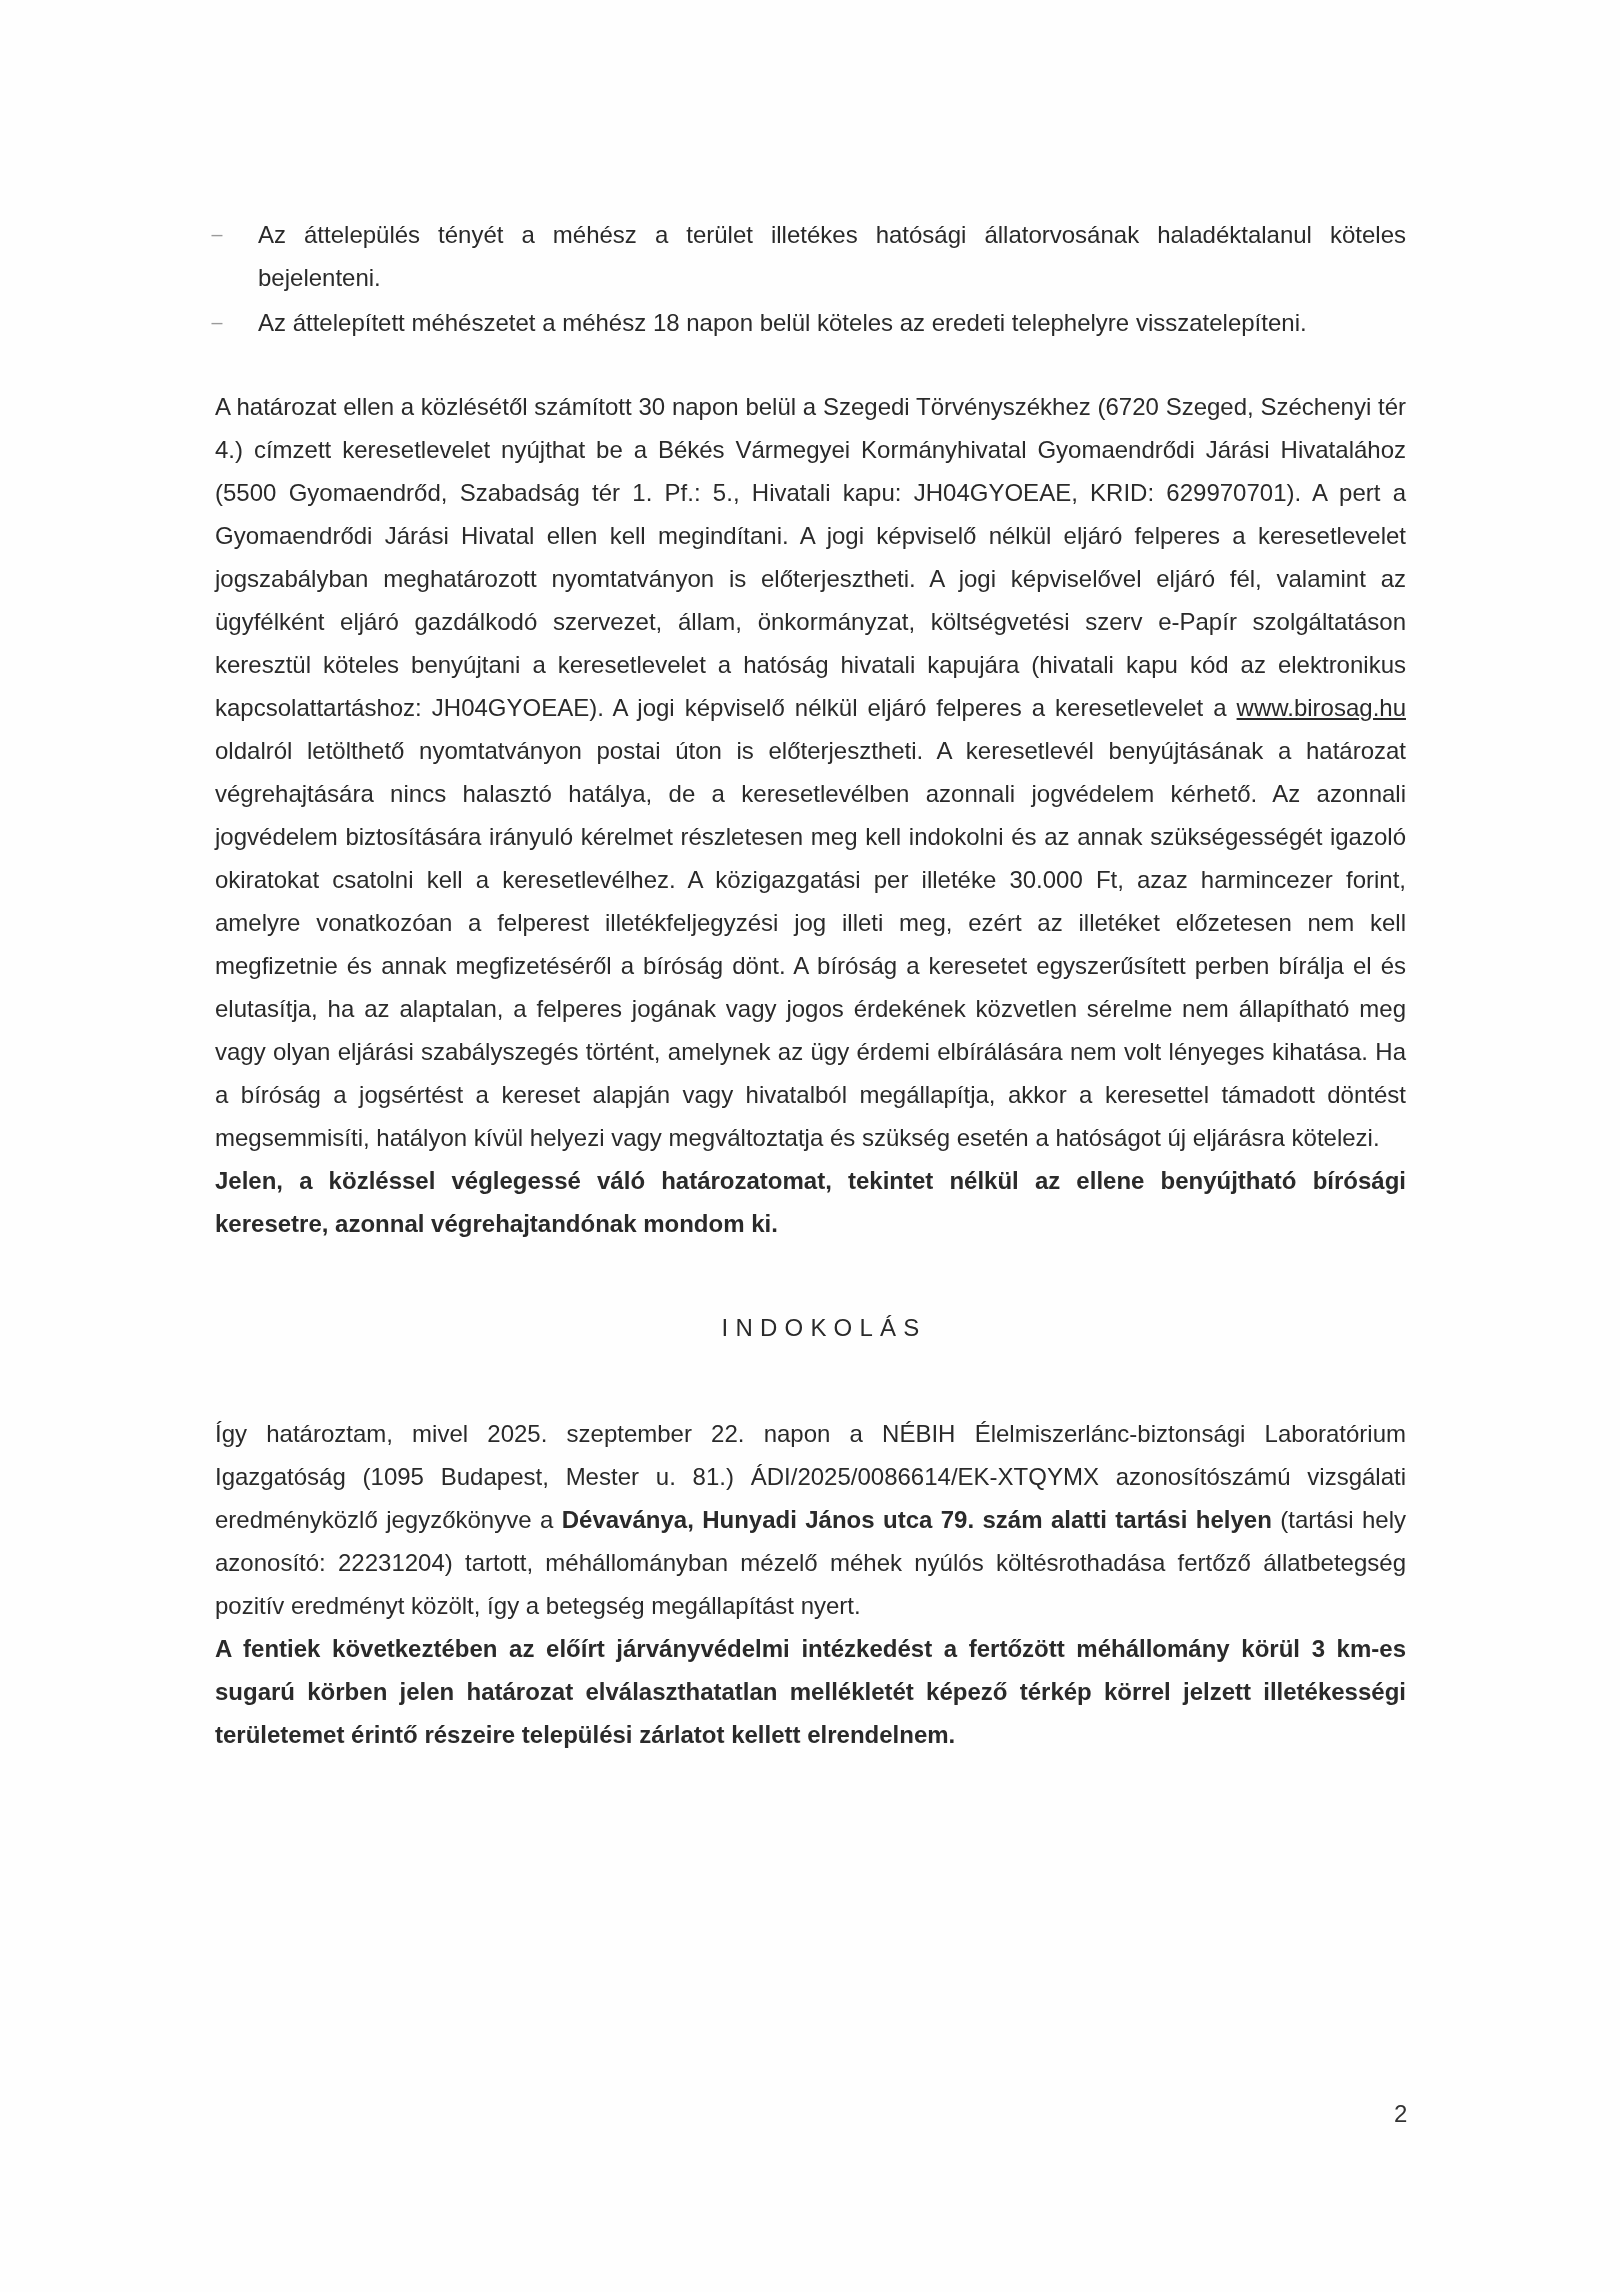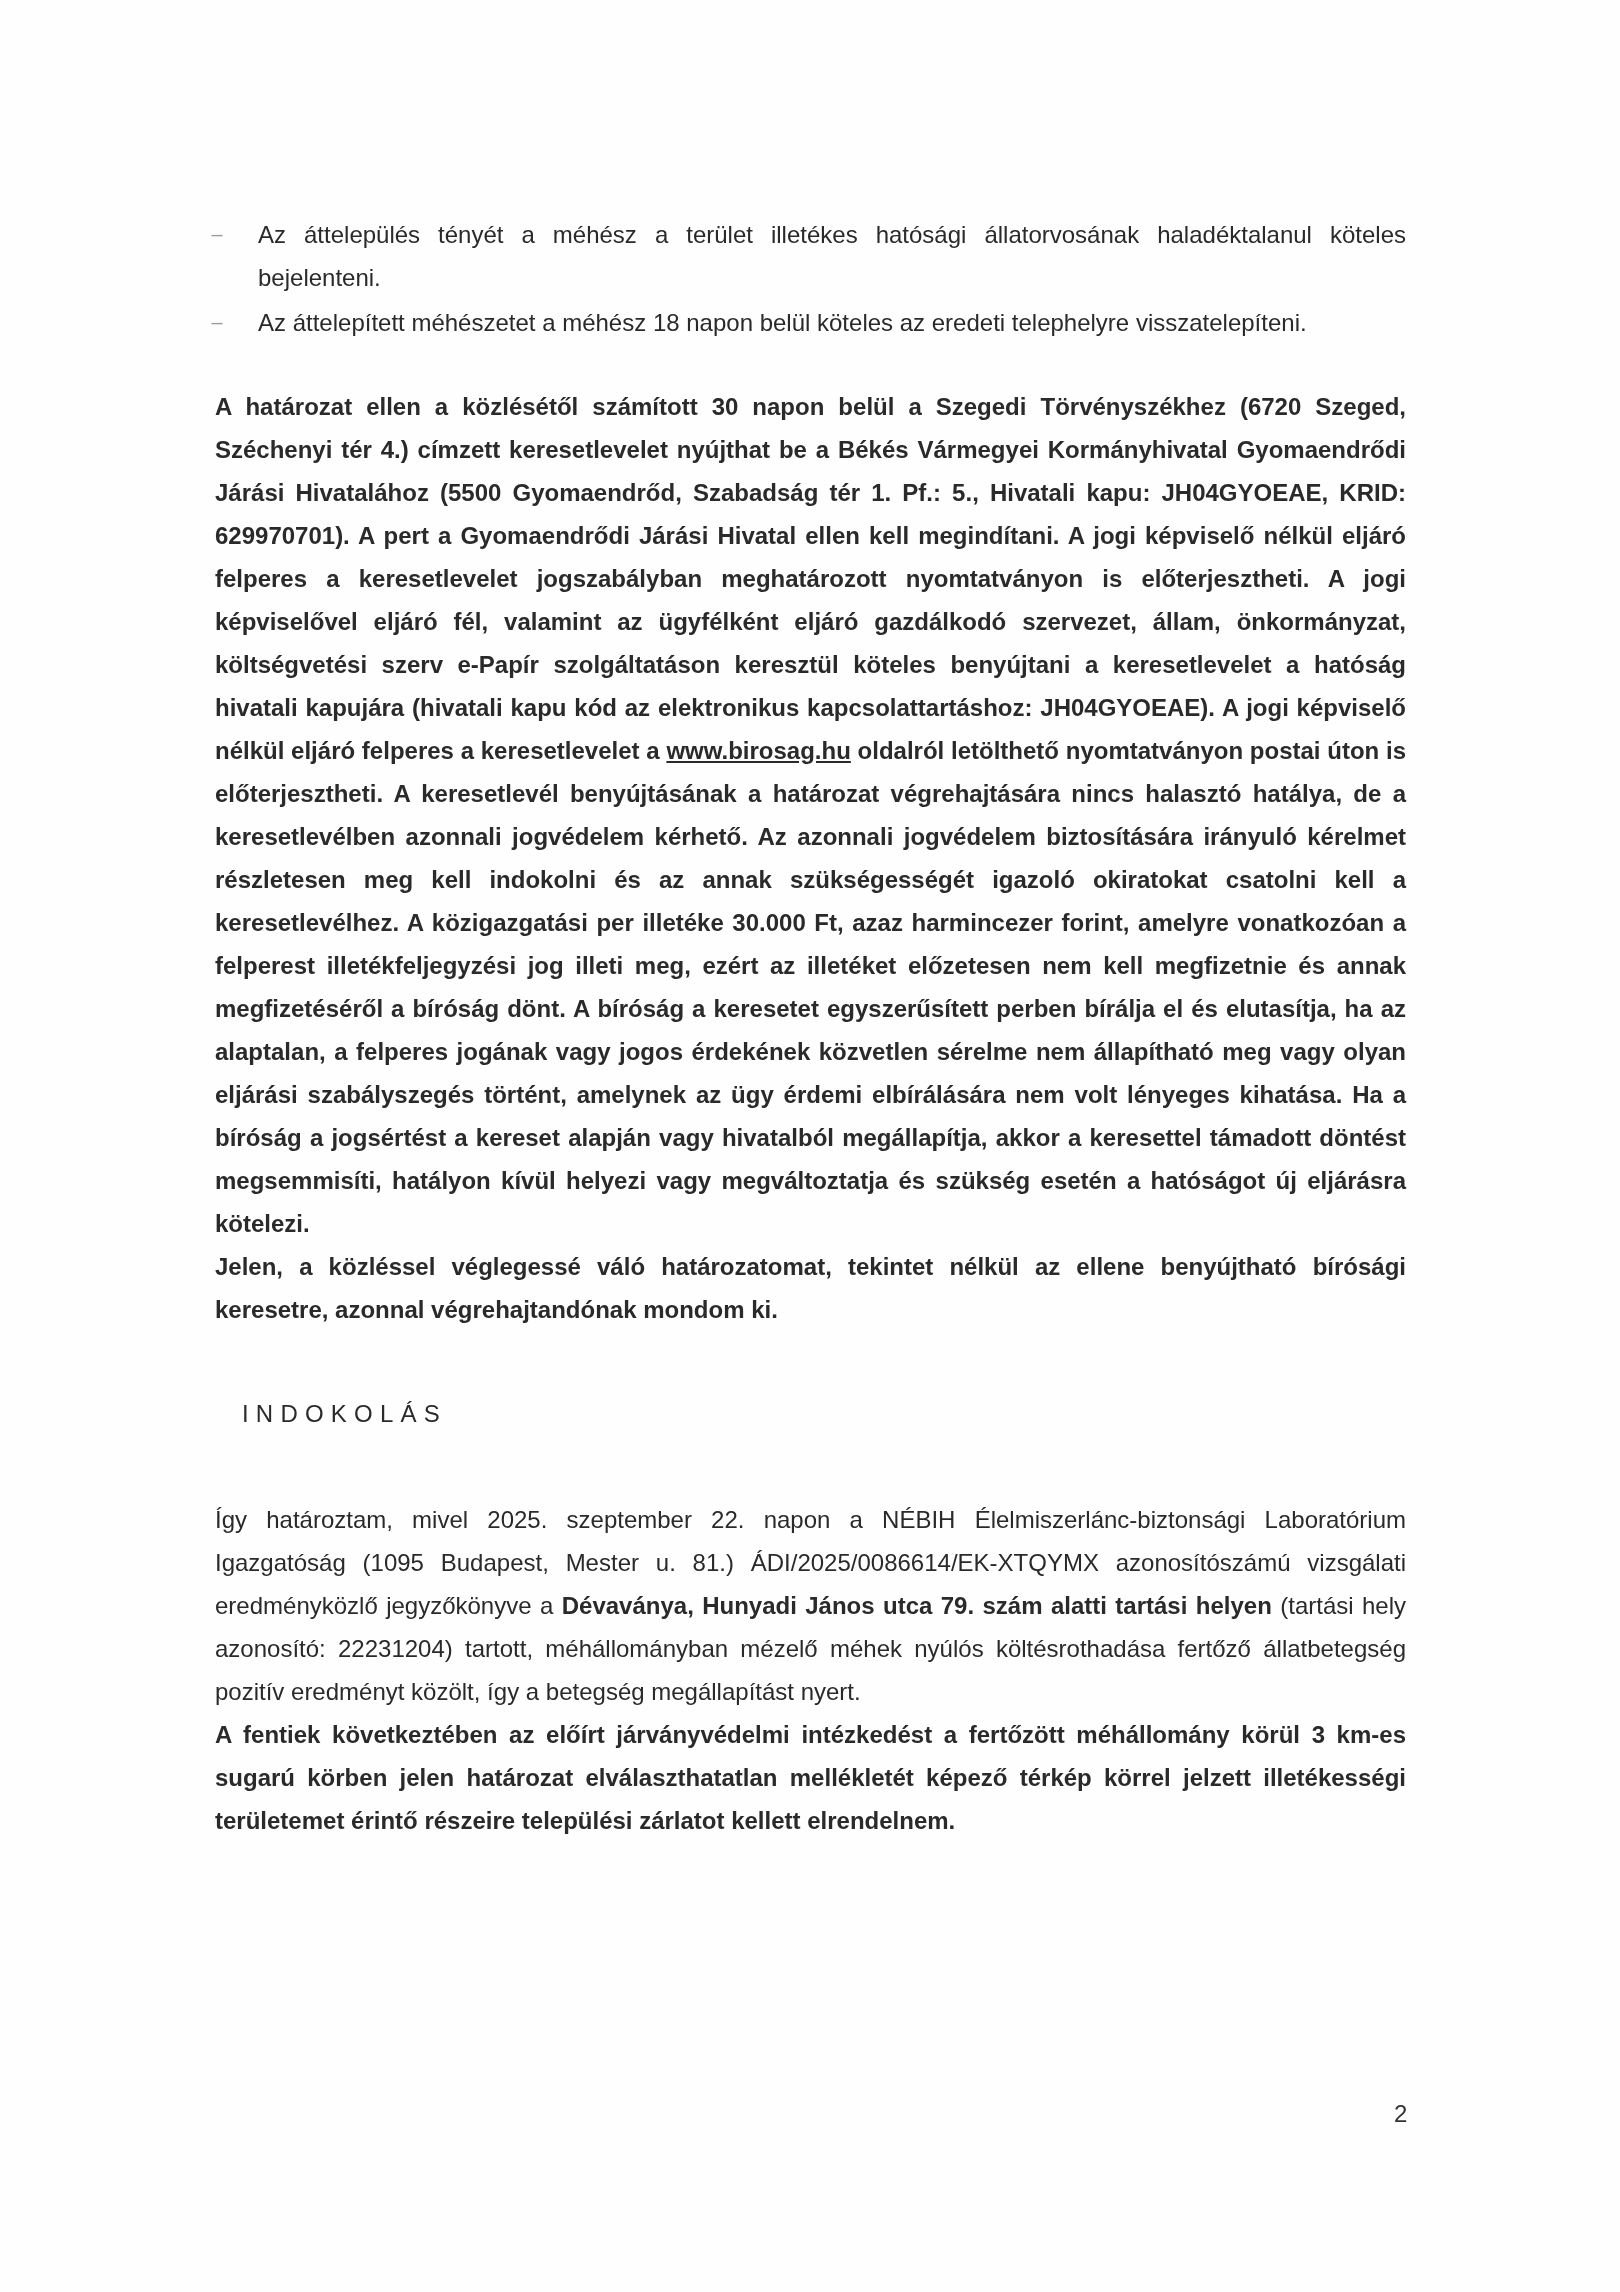--- a/index.html
+++ b/index.html
@@ -13,25 +13,25 @@
     font-size: 24px; line-height: 43px; text-align: justify;
   }
   .bullet-list { margin: 0; padding: 0; list-style: none; }
   .bullet-item { position: relative; padding-left: 43px; margin: 0; }
   .bullet-dash {
     position: absolute; left: -3.6px; top: 0; color: #9a9a9a; font-size: 19.7px;
   }
   .bullet-item + .bullet-item { margin-top: 1.8px; }
   p { margin: 0; }
   .para-publish { margin-top: 41px; }
-  .para-appeal { margin-top: 41px; font-weight: bold; }
+  .para-appeal { margin-top: 41px; }
   .para-bold { font-weight: bold; margin-top: 0; }
   .link { text-decoration: underline; color: #2a2a2a; }
   .section-title {
-    letter-spacing: 7.2px; font-size: 24px;
+    text-align: center; letter-spacing: 7.2px; font-size: 24px;
     margin-top: 61px; margin-bottom: 63px; padding-left: 27px;
   }
   .b { font-weight: bold; }
   .page-number {
     position: absolute; left: 1394px; top: 2100px; font-size: 24px; color: #333;
   }
 </style>
 </head>
 <body>
 

